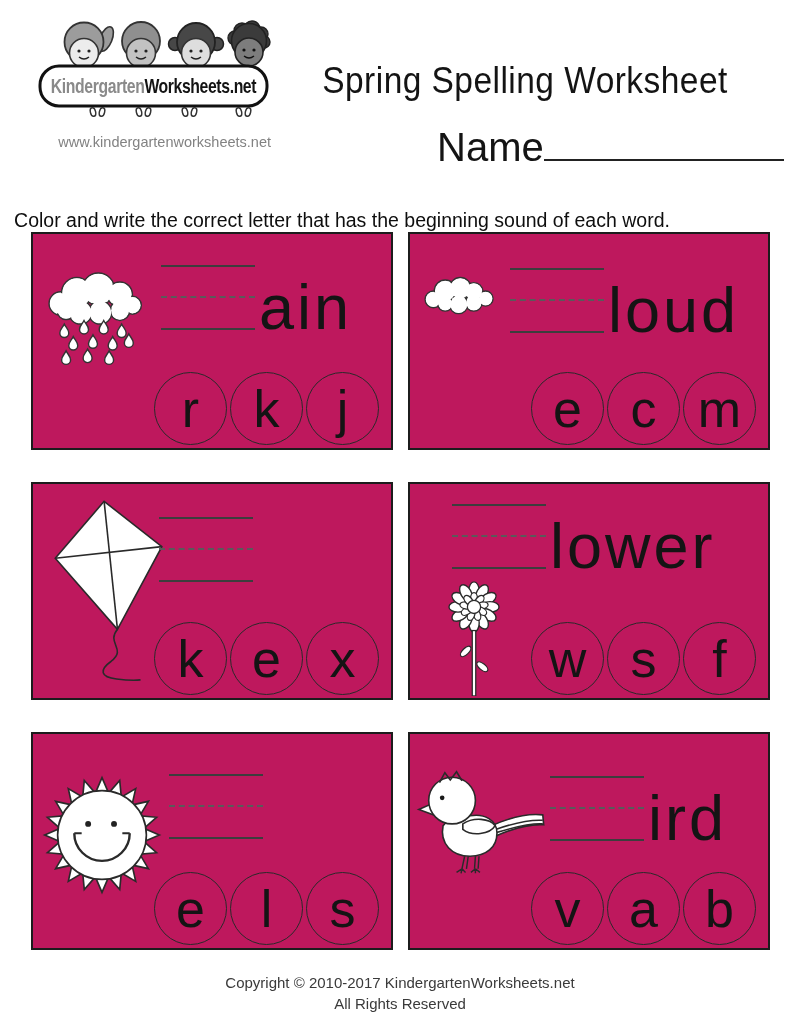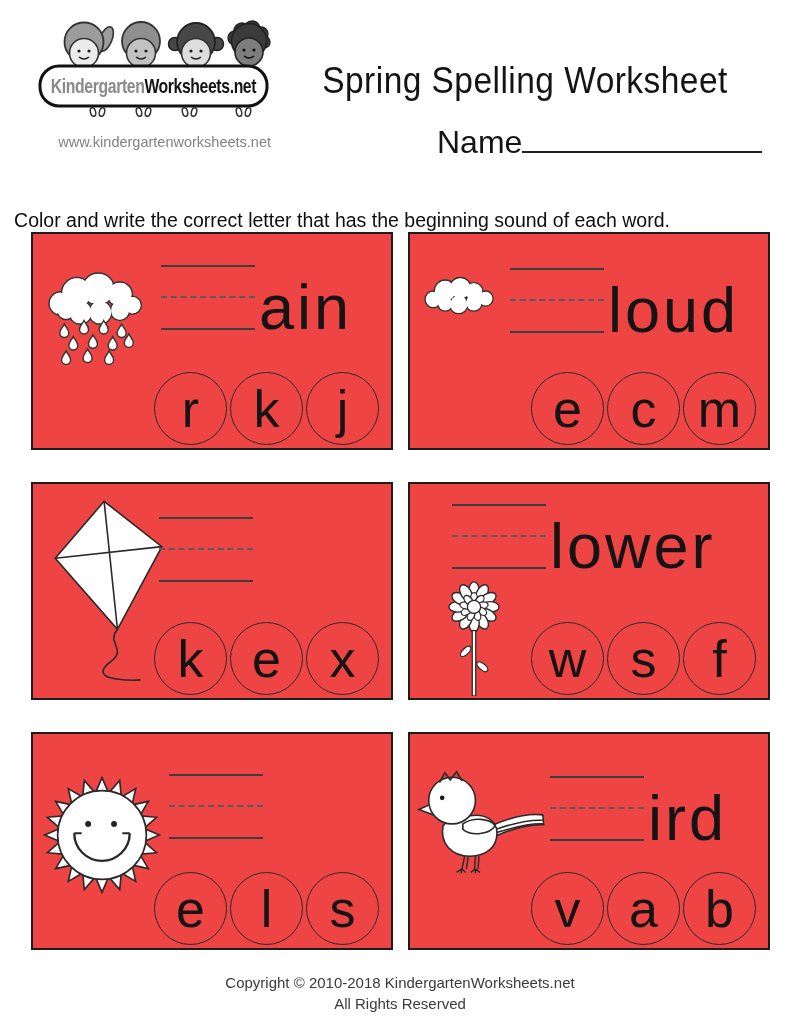--- a/index.html
+++ b/index.html
@@ -14,31 +14,31 @@
                display:flex;align-items:center;justify-content:center;
                font-size:21px;font-weight:700;white-space:nowrap;
                transform:scaleX(.75);letter-spacing:-0.5px;}
   .brand1{color:#8a8a8a;}
   .brand2{color:#141414;}
   .logo-url{width:235px;text-align:right;font-size:14.5px;color:#828282;margin-top:1px;}
 
   
   .title{position:absolute;top:36px;left:280px;width:490px;text-align:center;
          font-size:36px;font-weight:400;color:#141414;transform:scaleX(.93);letter-spacing:.5px;}
-  .name-row{position:absolute;top:117px;left:437px;font-size:32px;color:#141414;}
+  .name-row{position:absolute;top:117px;left:437px;font-size:40px;color:#141414;}
   .name-line{display:inline-block;width:240px;height:1.05em;border-bottom:2.5px solid #222;}
 
   .instruction{position:absolute;top:189px;left:0;width:684px;text-align:center;
                font-size:19.5px;color:#0e0e0e;}
 
   
   .grid{position:absolute;top:232px;left:31px;display:grid;
         grid-template-columns:362px 362px;gap:32px 15px;}
   .card{position:relative;width:362px;height:218px;border:2px solid #1c1c1c;
-        box-sizing:border-box;background:#ef4444;}
+        box-sizing:border-box;background:#be185d;}
   .img-slot{position:absolute;}
 
   .write{position:absolute;display:flex;align-items:flex-end;}
   .guides{position:relative;width:94px;height:65px;flex:none;}
   .guides i{position:absolute;left:0;right:0;display:block;}
   .g-top{top:0;border-top:2.2px solid #3d3d3d;}
   .g-mid{top:31px;border-top:2px dashed #5a5a5a;}
   .g-bot{bottom:0;border-top:2.2px solid #3d3d3d;}
   .word{font-size:63px;line-height:46px;letter-spacing:3px;color:#141414;margin-left:4px;
         font-weight:400;}
@@ -423,17 +423,17 @@
           </div>
         <div class="circle">
             <span>b</span>
           </div>
       </div>
     </section>
 
   </main>
 
   <footer class="footer">
-    <div>Copyright © 2010-2018 KindergartenWorksheets.net</div>
+    <div>Copyright © 2010-2017 KindergartenWorksheets.net</div>
     <div>All Rights Reserved</div>
   </footer>
 
 </div>
 
 </body></html>

